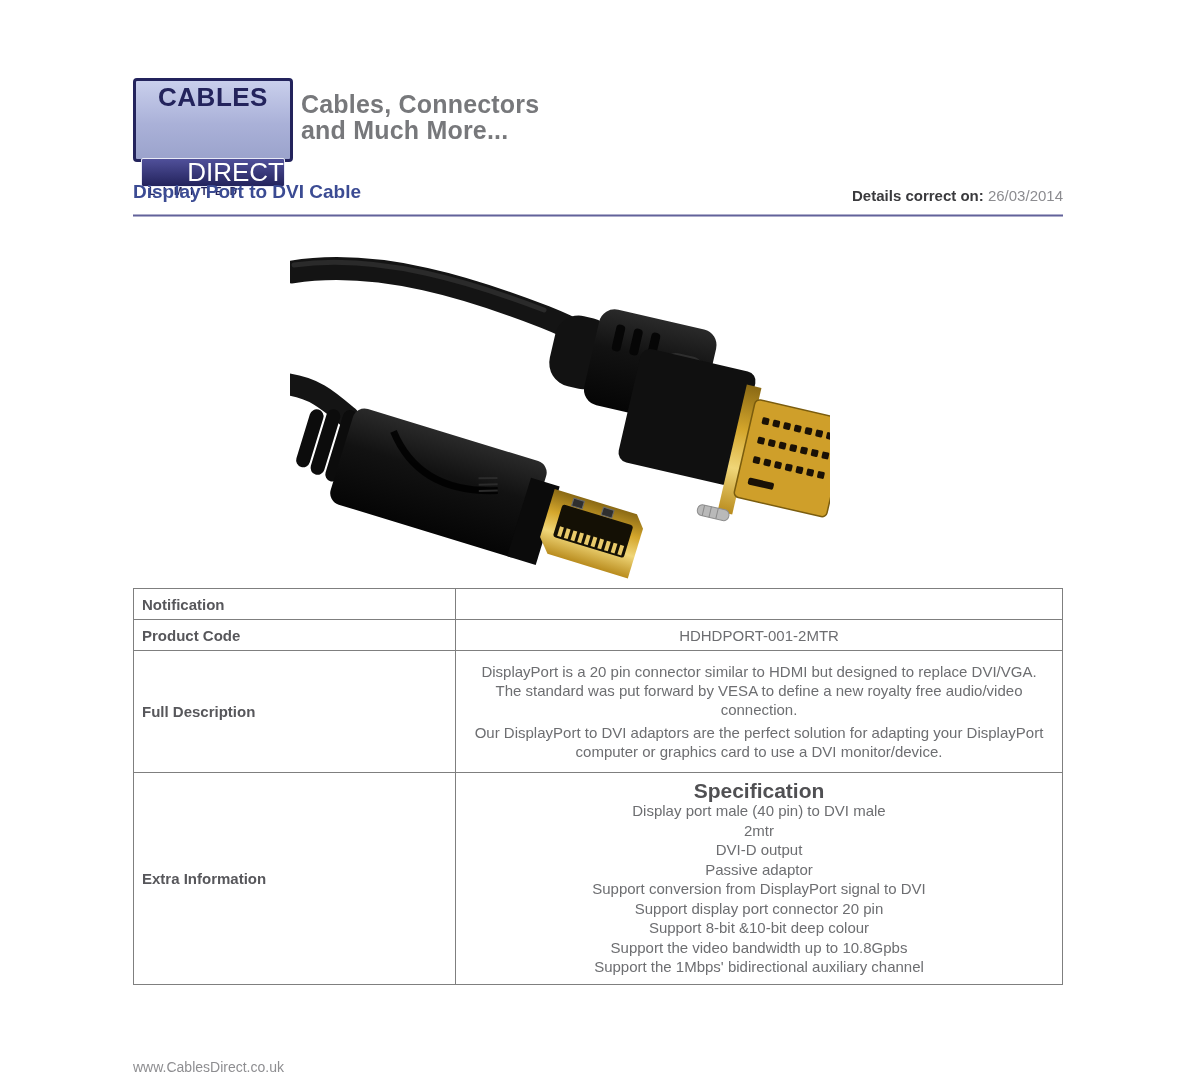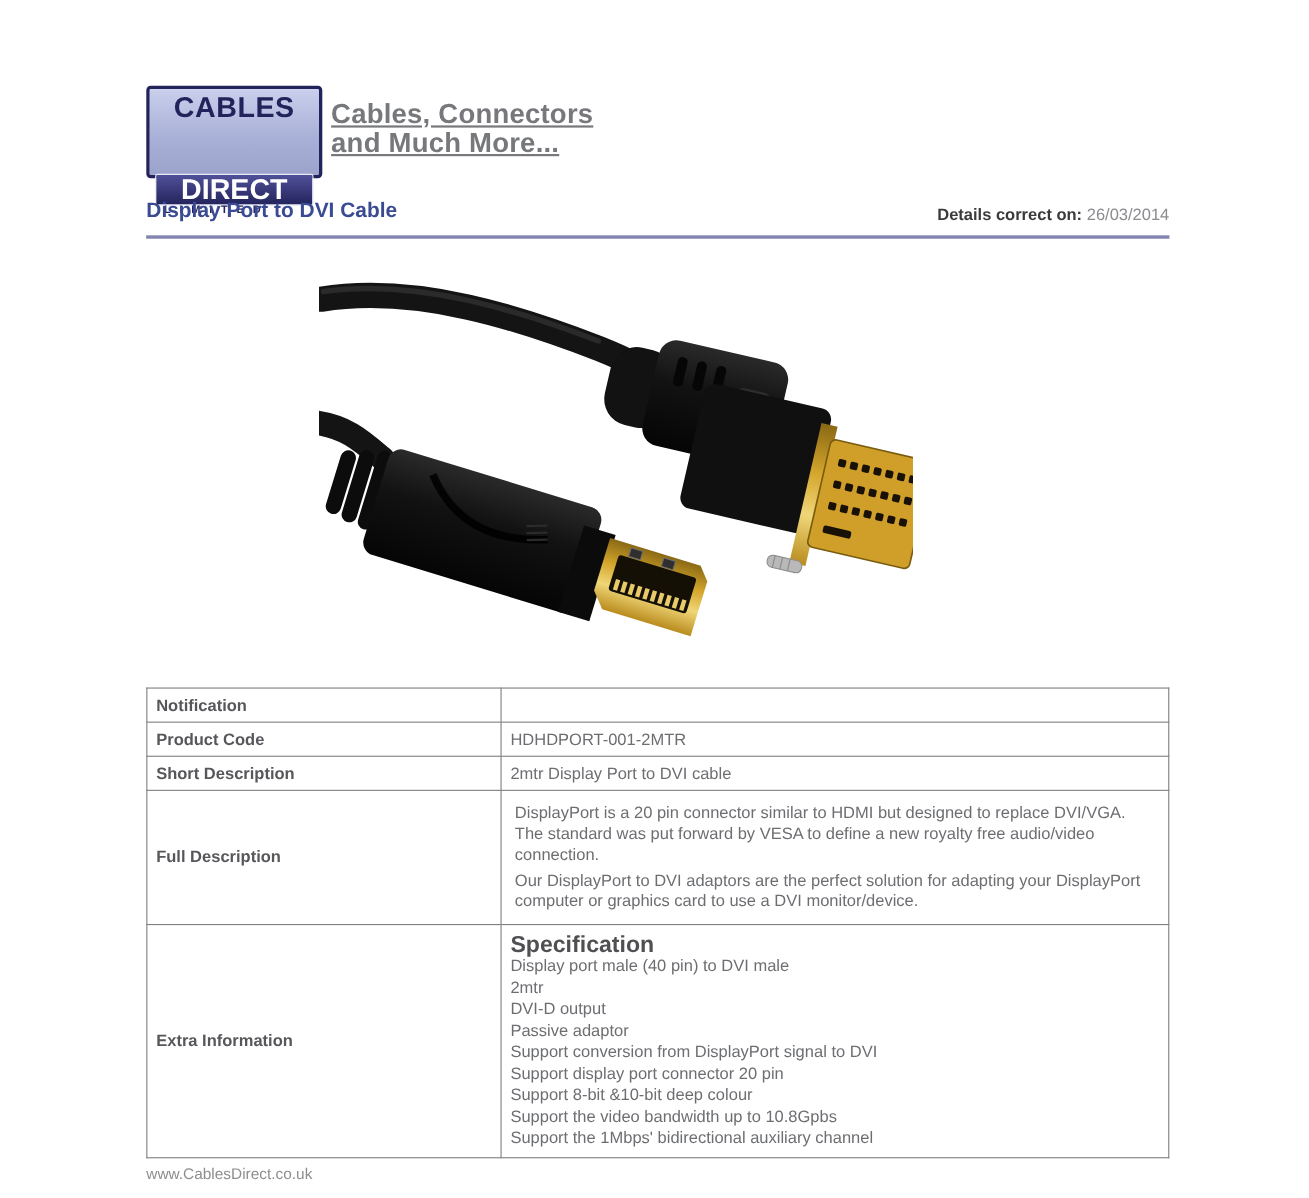--- a/index.html
+++ b/index.html
@@ -9,49 +9,49 @@
 
   
   .logo { position:absolute; left:133px; top:78px; width:160px; height:84px;
           background:linear-gradient(180deg,#c9cfec 0%,#aab1d8 55%,#9ba3cc 100%);
           border:3px solid #23235c; border-radius:4px;
           display:flex; flex-direction:column; justify-content:space-between;
           padding:3px 5px 4px 5px; }
   .logo-cables  { color:#23235c; font-weight:bold; font-size:26px; line-height:1;
                   text-align:center; letter-spacing:0.5px; }
   .logo-direct  { background:linear-gradient(180deg,#50509a 0%,#23235c 100%);
-                  color:#ffffff; font-weight:bold; font-size:26px; line-height:1.05;
-                  text-align:center; border-radius:2px; border:1px solid #e8eaf6;margin-top:48px; }
+                  color:#ffffff; font-weight:normal; font-size:26px; line-height:1.05;
+                  text-align:right; border-radius:2px; border:1px solid #e8eaf6;margin-top:48px; }
   .logo-limited { color:#23235c; font-weight:bold; font-size:10px; text-align:left;
                   letter-spacing:8px; padding-left:8px; line-height:1; }
 
   
   .tagline { position:absolute; left:301px; top:91px; color:#77787b;
-             font-weight:bold; font-size:25px; line-height:26px; letter-spacing:0.2px;text-decoration:underline; }
+             font-weight:bold; font-size:25px; line-height:26px; letter-spacing:0.2px; }
 
   
   .title { position:absolute; left:133px; top:181px; color:#3b4b93;
            font-weight:bold; font-size:19px; }
   .details { position:absolute; right:127px; top:187px; font-size:15px; }
   .details .lab { font-weight:bold; color:#3a3a3d; }
   .details .dat { color:#8c8c90; }
 
   
   .rule { position:absolute; left:133px; top:214px; width:930px; height:3px;
           background:#62629a; border-top:1px solid #aeaecb; border-bottom:1px solid #aeaecb; }
 
   
   .photo { position:absolute; left:290px; top:252px; width:540px; height:345px; }
 
   
-  table.spec { position:absolute; left:133px; top:625px; width:930px;
+  table.spec { position:absolute; left:133px; top:588px; width:930px;
                border-collapse:collapse; table-layout:fixed; font-size:15px; }
   table.spec td { border:1px solid #7f7f7f; padding:5px 8px; }
   td.lbl { font-weight:bold; color:#57575b; vertical-align:middle; width:322px; }
-  td.val { color:#6d6e71; vertical-align:middle; line-height:19px; }
+  td.val { color:#6d6e71; vertical-align:middle; line-height:19px;text-align:center; }
   tr.row-sm td { height:31px; }
   tr.row-lg td.val { vertical-align:top; padding-top:7px; padding-bottom:7px; }
   .desc-line { margin:4px; }
   .spec-heading { font-size:21px; font-weight:bold; color:#505053; line-height:21px; }
   .spec-line { line-height:19.5px; }
 
   
   .footer { position:absolute; left:133px; top:1059px; font-size:14px; color:#8e8e91; }
 </style>
 </head>
@@ -177,24 +177,20 @@
   <table class="spec">
     <tbody>
       <tr class="row-sm">
         <td class="lbl">Notification</td>
         <td class="val"></td>
       </tr>
       <tr class="row-sm">
         <td class="lbl">Product Code</td>
         <td class="val">HDHDPORT-001-2MTR</td>
       </tr>
-      <tr class="row-sm">
-        <td class="lbl">Short Description</td>
-        <td class="val">2mtr Display Port to DVI cable</td>
-      </tr>
       <tr class="row-lg">
         <td class="lbl">Full Description</td>
         <td class="val">
           <div>
               <div class="desc-line">DisplayPort is a 20 pin connector similar to HDMI but designed to replace DVI/VGA. The standard was put forward by VESA to define a new royalty free audio/video connection.</div>
               <div class="desc-line">Our DisplayPort to DVI adaptors are the perfect solution for adapting your DisplayPort computer or graphics card to use a DVI monitor/device.</div>
             </div>
         </td>
       </tr>
       <tr class="row-lg">

